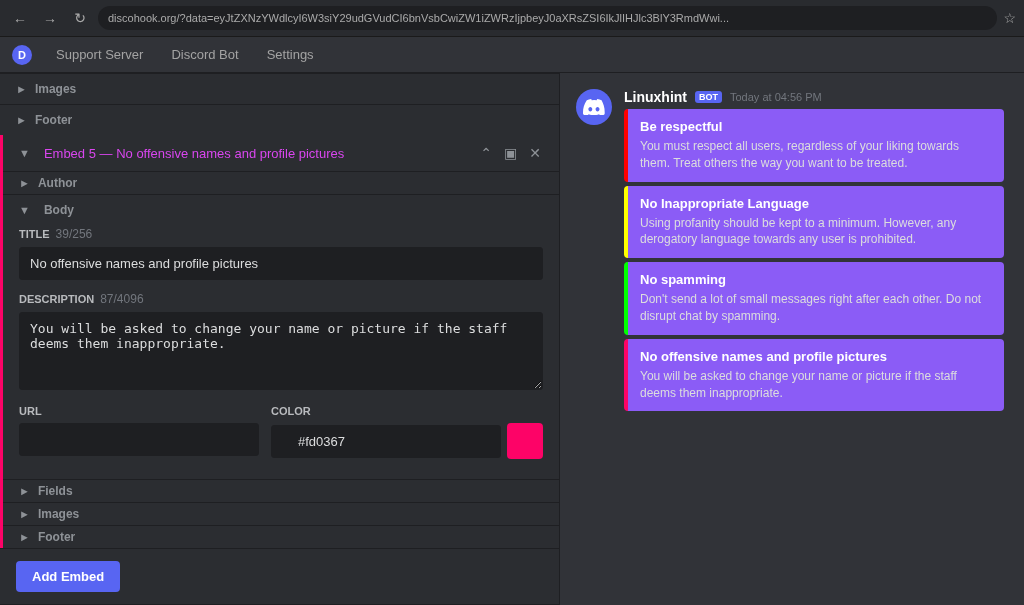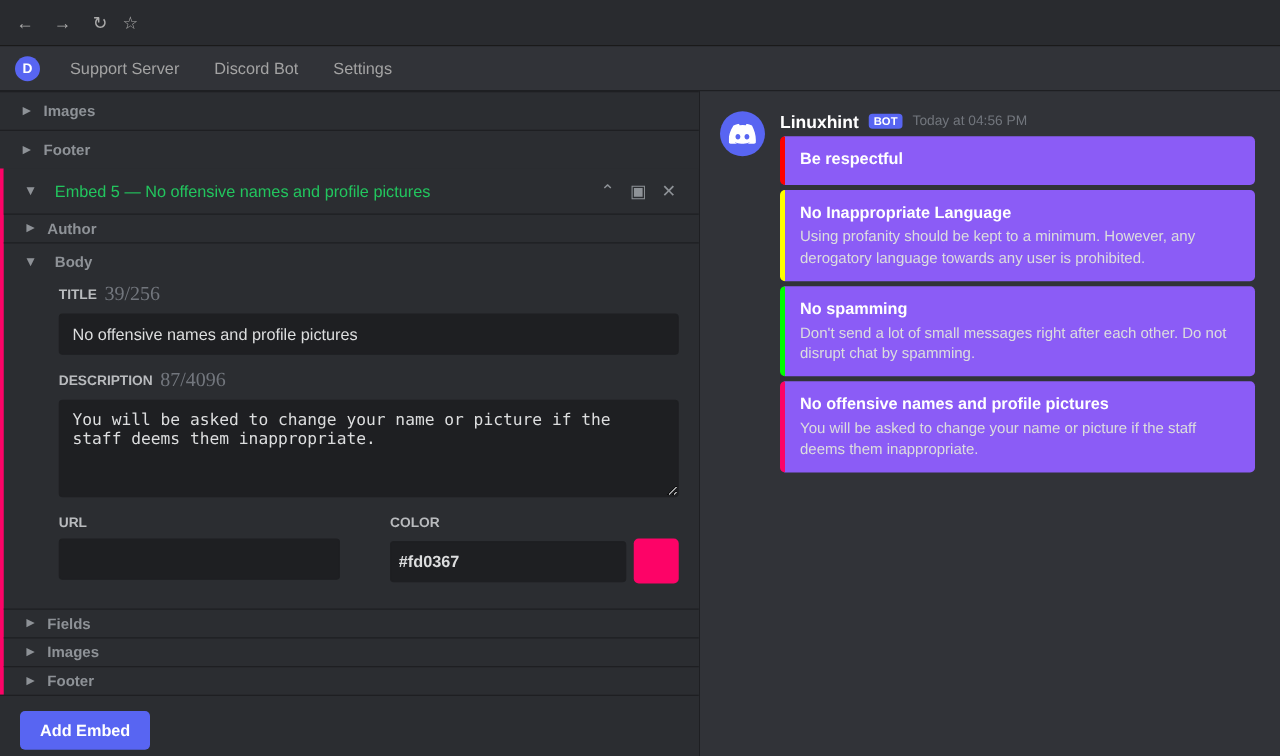--- a/index.html
+++ b/index.html
@@ -140,21 +140,21 @@
       padding: 8px 16px;
       background: #2b2d31;
       cursor: pointer;
     }
     .embed-header-left {
       display: flex;
       align-items: center;
       gap: 6px;
     }
     .embed-title-text {
-      color: #22c55e;
+      color: #d946ef;
       font-size: 13px;
     }
     .embed-actions {
       display: flex;
       gap: 8px;
       align-items: center;
     }
     .embed-action-btn {
       background: none;
       border: none;
@@ -185,38 +185,36 @@
       display: flex;
       align-items: center;
       gap: 6px;
       cursor: pointer;
       margin-bottom: 10px;
     }
 
     
     .field-group {
       margin-bottom: 12px;
-      margin-left: 28px;
     }
     .field-label {
       color: #b9bbbe;
       font-size: 11px;
       font-weight: 600;
       text-transform: uppercase;
       margin-bottom: 6px;
       display: flex;
       align-items: center;
       gap: 6px;
     }
     .field-counter {
       color: #72767d;
-      font-size: 16px;
+      font-size: 12px;
       font-weight: normal;
       text-transform: none;
-      font-family: Liberation Serif, serif;
     }
     .text-input {
       width: 100%;
       background: #1e1f22;
       border: 1px solid #1e1f22;
       border-radius: 3px;
       color: #dcddde;
       font-size: 13px;
       padding: 8px 10px;
       outline: none;
@@ -241,23 +239,22 @@
       align-items: center;
       gap: 6px;
     }
     .color-text-input {
       flex: 1;
       background: #1e1f22;
       border: 1px solid #1e1f22;
       border-radius: 3px;
       color: #dcddde;
       font-size: 13px;
-      padding: 8px 6px;
+      padding: 8px 26px;
       outline: none;
-      font-weight: bold;
     }
     .color-swatch {
       width: 36px;
       height: 36px;
       border-radius: 4px;
       background: #fd0367;
       cursor: pointer;
       border: none;
       flex-shrink: 0;
     }
@@ -373,20 +370,23 @@
     .embed-5 { border-color: #fd0367; }
   </style>
 </head>
 <body>
 
 <div class="browser-chrome">
   <div class="browser-toolbar">
     <button class="browser-nav-btn">←</button>
     <button class="browser-nav-btn">→</button>
     <button class="browser-nav-btn">↻</button>
+    <div class="address-bar">
+      <span>discohook.org/?data=eyJtZXNzYWdlcyI6W3siY29udGVudCI6bnVsbCwiZW1iZWRzIjpbeyJ0aXRsZSI6IkJlIHJlc3BlY3RmdWwi...</span>
+    </div>
     <span class="browser-star">☆</span>
   </div>
 </div>
 
 <div class="app-nav">
   <div class="app-logo">
     <span>D</span>
   </div>
   <span class="nav-link">Support Server</span>
   <span class="nav-link">Discord Bot</span>
@@ -503,20 +503,21 @@
       <div class="message-content">
         <div class="message-header">
           <span class="bot-name">Linuxhint</span>
           <span class="bot-badge">BOT</span>
           <span class="message-timestamp">Today at 04:56 PM</span>
         </div>
 
         <div id="embed-cards">
             <div class="embed-card embed-1" style="border-left-color: rgb(255, 0, 0);">
               <div class="embed-card-title">Be respectful</div>
+              <div class="embed-card-desc">You must respect all users, regardless of your liking towards them. Treat others the way you want to be treated.</div>
             </div>
             <div class="embed-card embed-2" style="border-left-color: rgb(255, 255, 0);">
               <div class="embed-card-title">No Inappropriate Language</div>
               <div class="embed-card-desc">Using profanity should be kept to a minimum. However, any derogatory language towards any user is prohibited.</div>
             </div>
             <div class="embed-card embed-3" style="border-left-color: rgb(0, 255, 0);">
               <div class="embed-card-title">No spamming</div>
               <div class="embed-card-desc">Don't send a lot of small messages right after each other. Do not disrupt chat by spamming.</div>
             </div>
             <div class="embed-card embed-5" style="border-left-color: rgb(253, 3, 103);">

